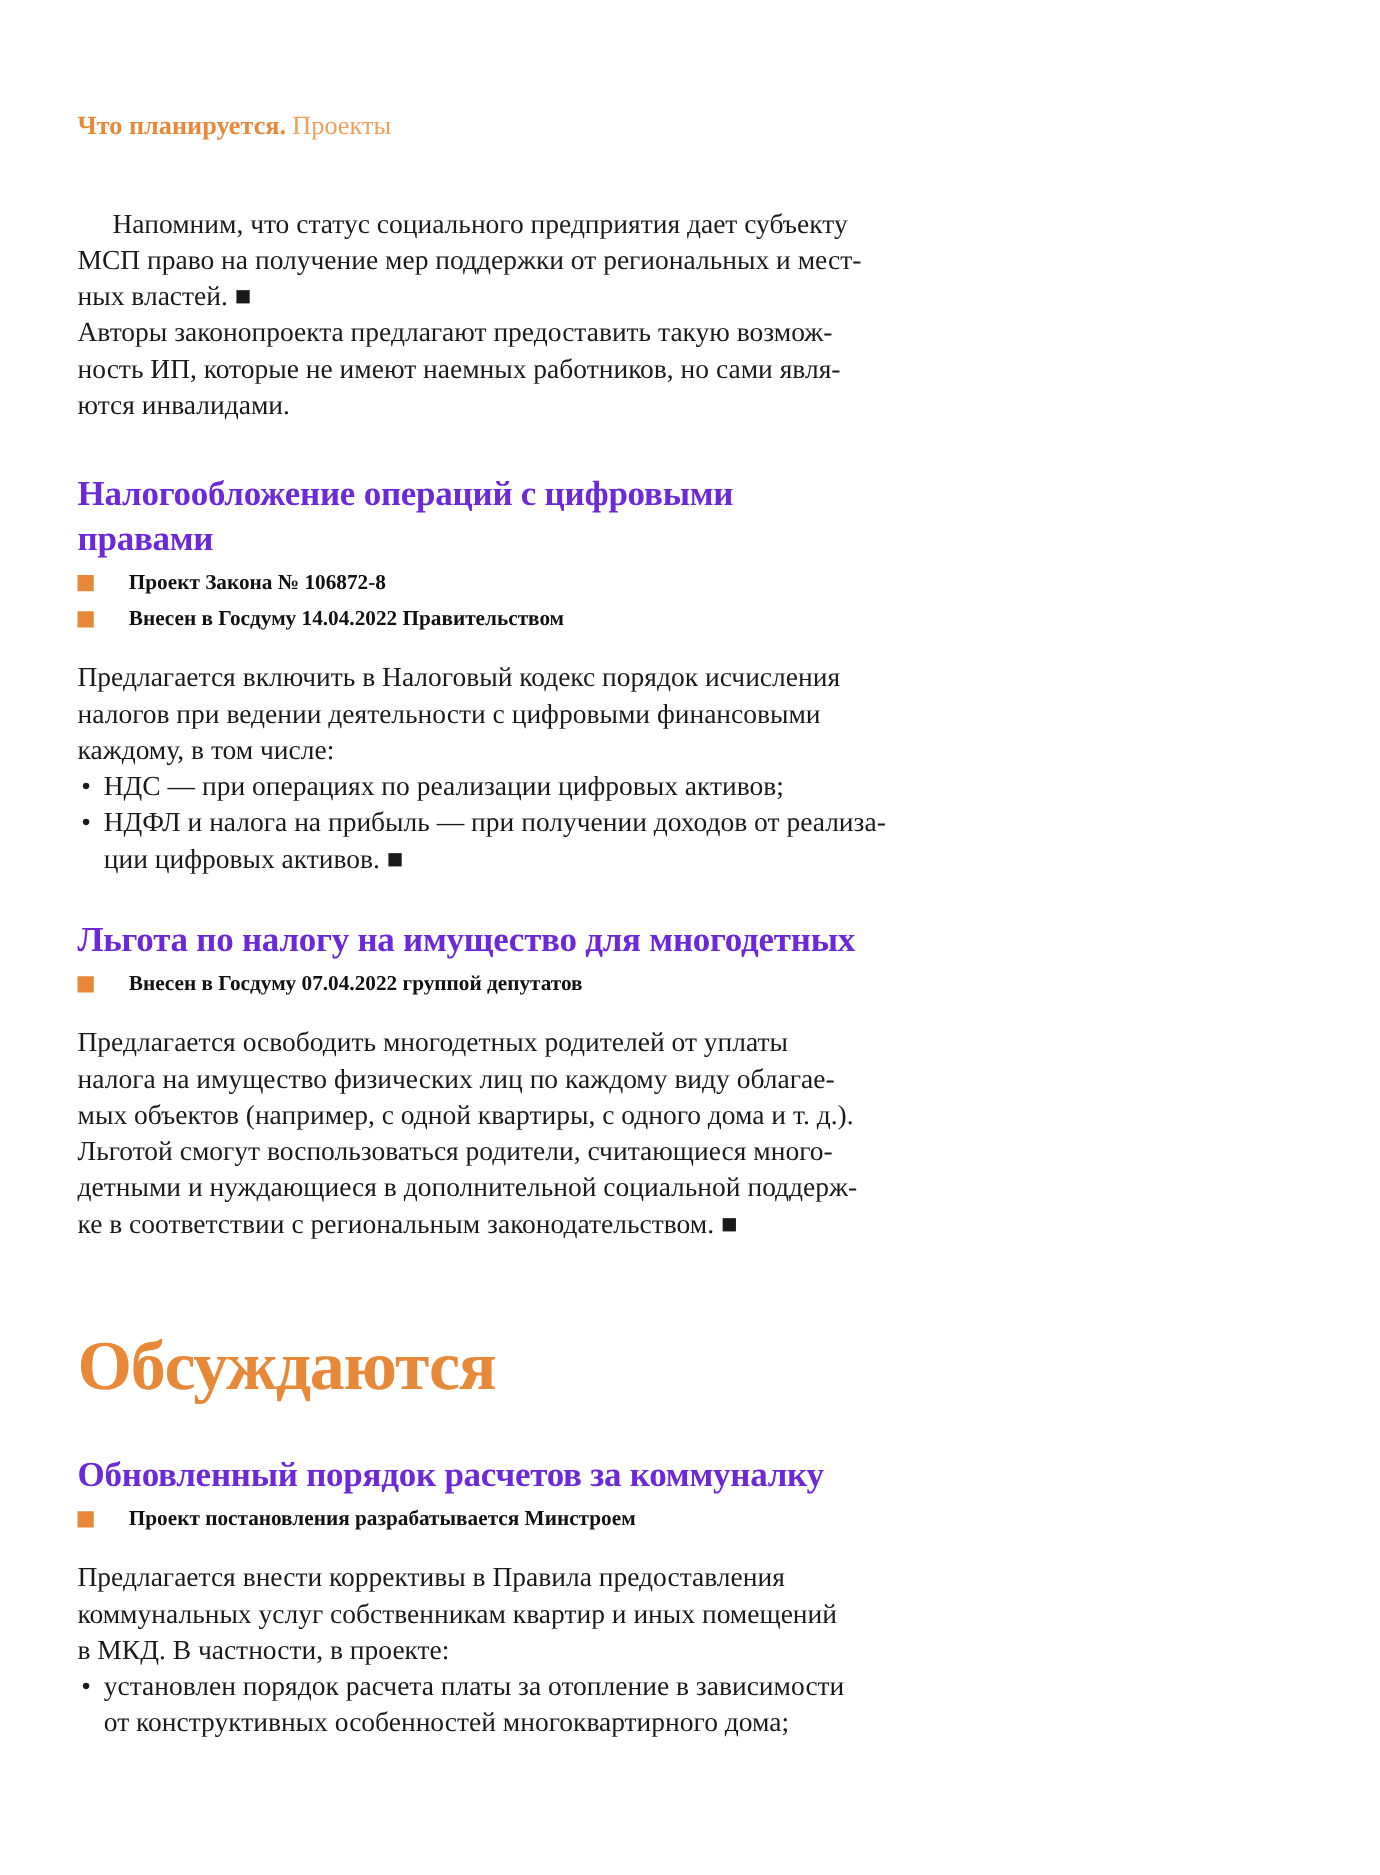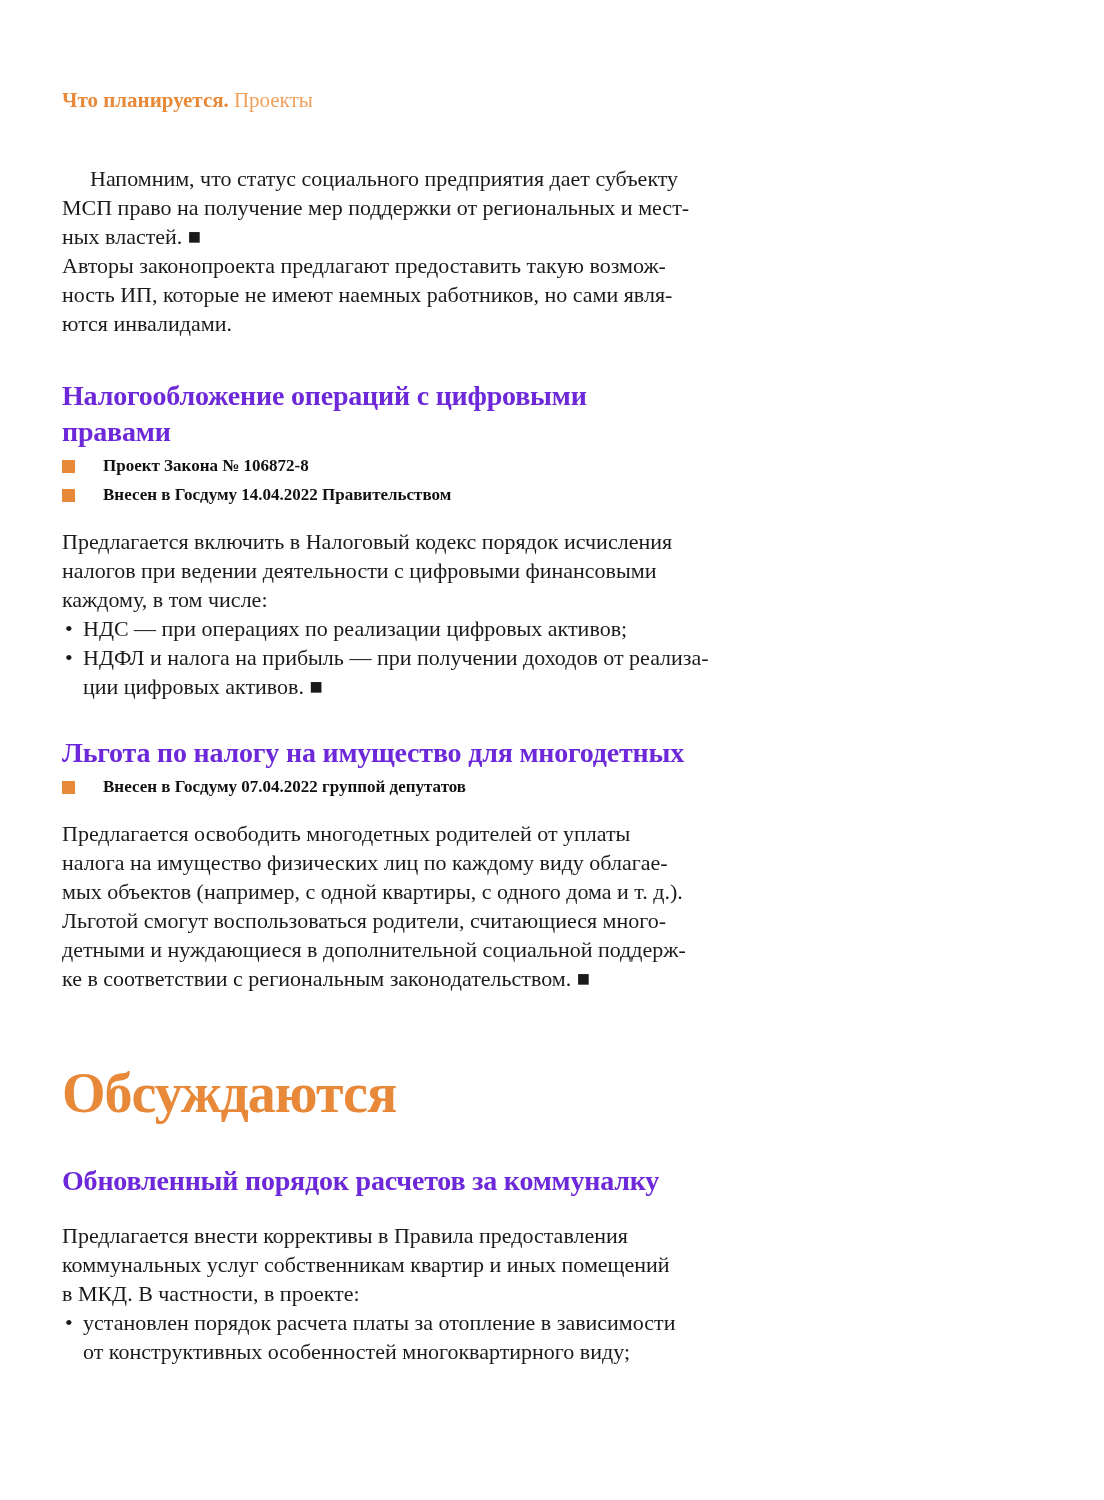--- a/index.html
+++ b/index.html
@@ -153,25 +153,31 @@
 мых объектов (например, с одной квартиры, с одного дома и т. д.).
 Льготой смогут воспользоваться родители, считающиеся много-
 детными и нуждающиеся в дополнительной социальной поддерж-
 ке в соответствии с региональным законодательством. ■</p>
     </article>
 
     <h1 class="big-heading">Обсуждаются</h1>
 
     <article class="article art-3">
       <h2 class="art-title">Обновленный порядок расчетов за коммуналку</h2>
+      <div class="meta">
+        <div class="meta-row">
+          <span class="meta-square"></span>
+          <span class="meta-text">Проект постановления разрабатывается Минстроем</span>
+        </div>
+      </div>
       <p class="body-par lead">Предлагается внести коррективы в Правила предоставления
 коммунальных услуг собственникам квартир и иных помещений
 в МКД. В частности, в проекте:</p>
       <ul class="bullets">
         <li class="body-par bullet-item">установлен порядок расчета платы за отопление в зависимости
-от конструктивных особенностей многоквартирного виду;</li>
+от конструктивных особенностей многоквартирного дома;</li>
       </ul>
     </article>
 
   </div>
 
   <div class="page-number">94</div>
 </div>
 
 </body></html>

